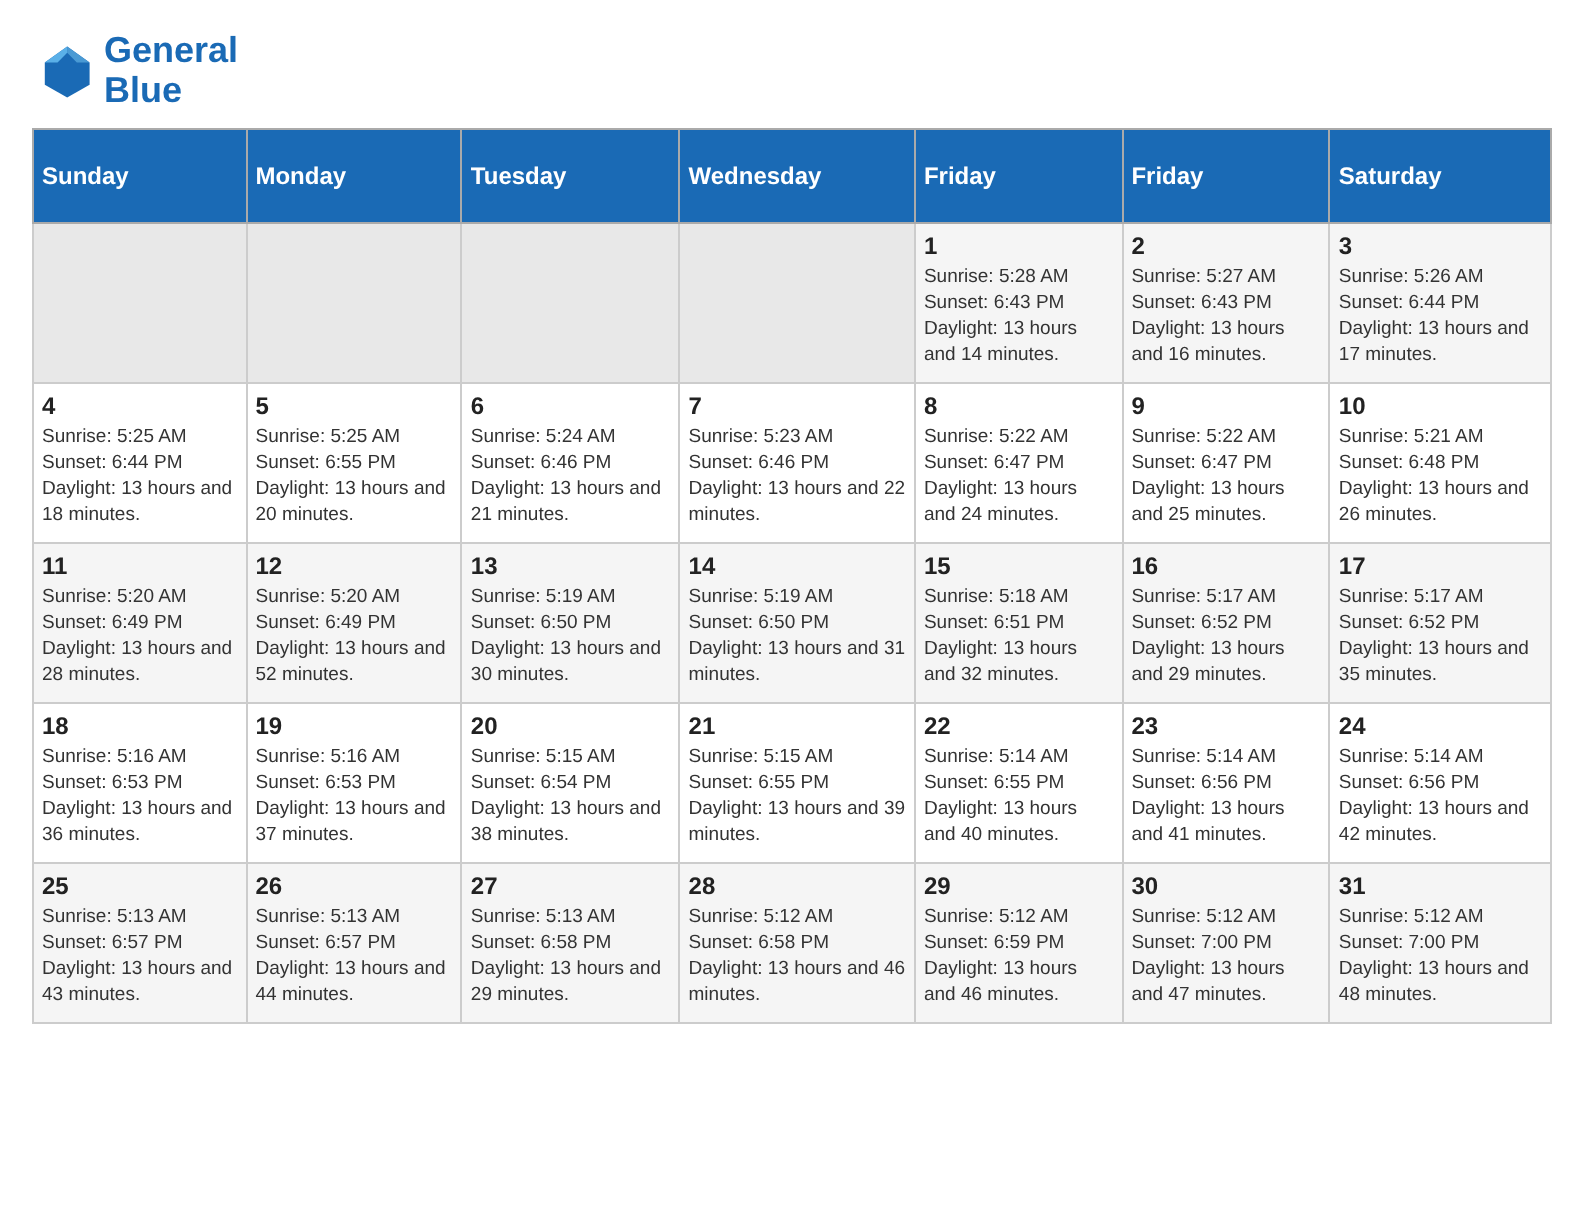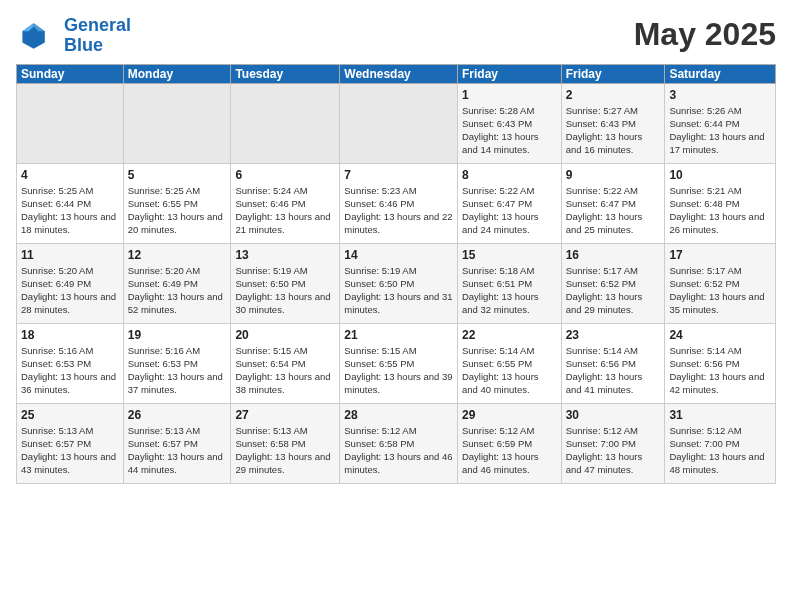--- a/index.html
+++ b/index.html
@@ -12,21 +12,21 @@
     }
     .header {
       display: flex;
       justify-content: space-between;
       align-items: flex-start;
       margin-bottom: 8px;
     }
     .logo {
       display: flex;
       align-items: center;
-      gap: 16px;
+      gap: 4px;
     }
     .logo-text {
       font-size: 18px;
       font-weight: bold;
       color: #333;
       line-height: 1.1;
     }
     .logo-text span {
       color: #1a6ab5;
     }
@@ -49,21 +49,21 @@
     table {
       width: 100%;
       border-collapse: collapse;
       font-size: 10px;
     }
     thead tr {
       background-color: #1a6ab5;
       color: #fff;
     }
     thead th {
-      padding: 2px 4px;
+      padding: 16px 4px;
       text-align: left;
       font-size: 12px;
       font-weight: bold;
       border: 1px solid #aaa;
       margin-top: 32px;
     }
     tbody tr {
       height: 80px;
     }
     tbody td {
@@ -100,21 +100,20 @@
       <polygon points="22,4 36,14 36,28 22,36 8,28 8,14" fill="#1a6ab5"></polygon>
       <polygon points="22,4 36,14 28,14 22,8" fill="#4a9ad4"></polygon>
       <polygon points="8,14 22,4 22,8 16,14" fill="#5ab0e8"></polygon>
     </svg>
     <div class="logo-text">
       <div><span>General</span></div>
       <div><span style="color:#1a6ab5">Blue</span></div>
     </div>
   </div>
   <div class="title-block">
-    <div class="month-year">May 2025</div>
   </div>
 </div>
 
 <table>
   <thead>
     <tr>
     <th>Sunday</th>
         <th>Monday</th>
         <th>Tuesday</th>
         <th>Wednesday</th>

